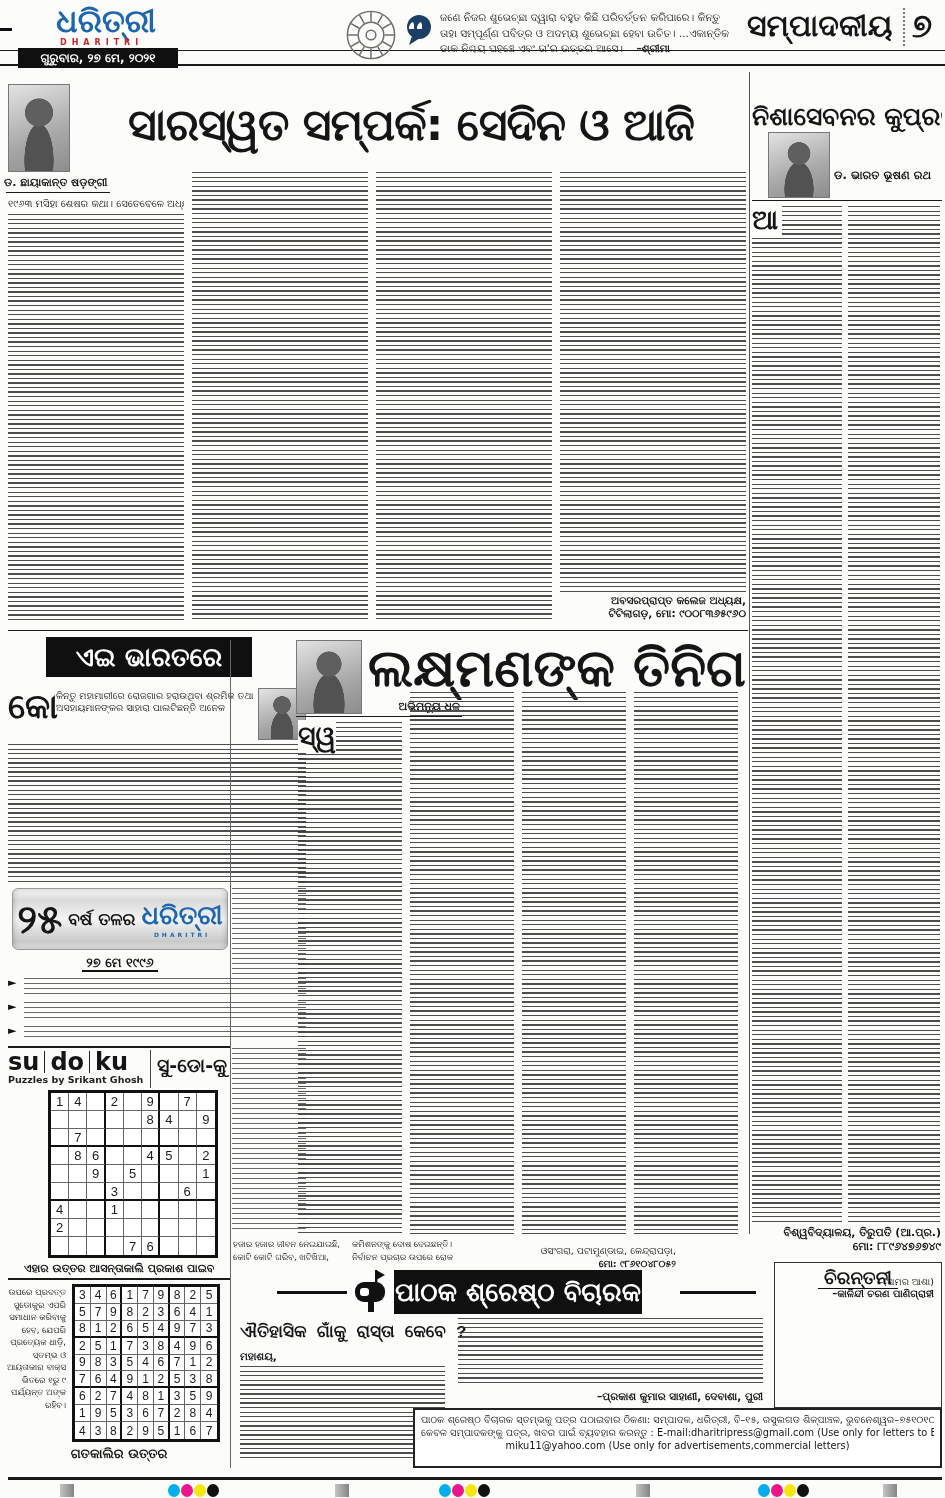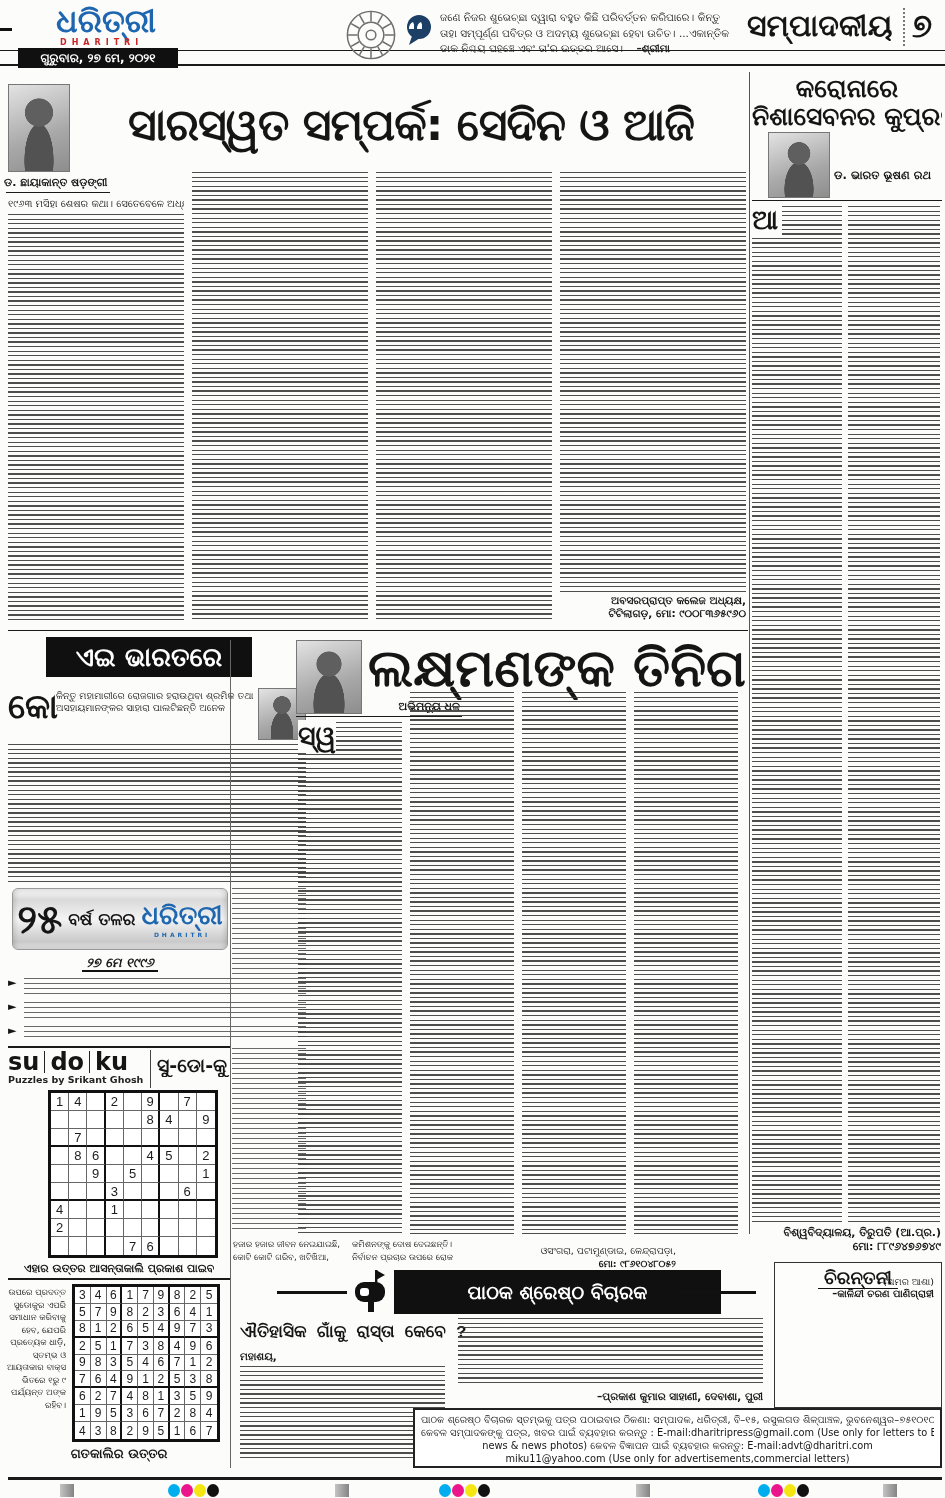--- a/index.html
+++ b/index.html
@@ -93,21 +93,20 @@
   <div class="greek" style="left:192px;top:172px;width:176px;height:450px;"></div>
   <div class="greek" style="left:376px;top:172px;width:176px;height:450px;"></div>
   <div class="greek" style="left:560px;top:172px;width:186px;height:420px;"></div>
   <div class="abs rt" style="left:558px;top:594px;width:188px;font-size:10.5px;line-height:13px;">
     <div class="b nowrap">ଅବସରପ୍ରାପ୍ତ କଲେଜ ଅଧ୍ୟକ୍ଷ,</div>
     <div class="b nowrap">ଟିଟିଲାଗଡ଼, ମୋ: ୯୦୦୮୩୬୫୯୬୦</div>
   </div>
   <div class="rule" style="left:8px;top:630px;width:740px;height:1px;"></div>
 
   <div class="rule" style="left:749px;top:72px;width:1px;height:1162px;background:#555;"></div>
-  <div class="abs ctr nowrap b" style="left:752px;top:74px;width:190px;font-size:25px;">କରୋନାରେ</div>
   <div class="abs ctr nowrap b" style="left:752px;top:102px;width:190px;font-size:25px;">ନିଶାସେବନର କୁପ୍ରଭାବ</div>
   <div class="photo" style="left:768px;top:114px;width:62px;height:66px;top:132px;"></div>
   <div class="abs nowrap b" style="left:834px;top:168px;width:108px;font-size:11.5px;">ଡ. ଭାରତ ଭୂଷଣ ରଥ</div>
   <div class="rule" style="left:752px;top:200px;width:190px;height:1px;"></div>
 
   <div class="abs b" style="left:752px;top:204px;width:30px;font-size:27px;background:#fcfcfa;z-index:2;">ଆ</div>
   <div class="greek" style="left:752px;top:206px;width:90px;height:1016px;"></div>
   <div class="greek" style="left:848px;top:206px;width:92px;height:1016px;"></div>
   <div class="abs rt" style="left:753px;top:1226px;width:188px;font-size:11px;line-height:14px;">
     <div class="b nowrap">ବିଶ୍ୱବିଦ୍ୟାଳୟ, ତିରୁପତି (ଆ.ପ୍ର.)</div>
@@ -123,21 +122,21 @@
   <div class="abs" style="left:12px;top:888px;width:216px;height:62px;border:1px solid #999;border-radius:6px;
        background:linear-gradient(180deg,#ffffff,#d9d9d9 18%,#f4f4f4 50%,#c9c9c9 88%,#ededed);
        box-shadow:inset 0 0 6px rgba(0,0,0,.25);display:flex;align-items:center;justify-content:center;gap:6px;">
     <span class="b nowrap" style="font-size:40px;">୨୫</span>
     <span class="b nowrap" style="font-size:17px;">ବର୍ଷ ତଳର</span>
     <span style="display:inline-flex;flex-direction:column;align-items:center;">
       <span class="b nowrap" style="font-size:26px;color:#1e67b0;">ଧରିତ୍ରୀ</span>
       <span class="b nowrap" style="font-size:6px;letter-spacing:3px;color:#1e67b0;">DHARITRI</span>
     </span>
   </div>
-  <div class="abs ctr" style="left:12px;top:952px;width:216px;font-style:italic;">
+  <div class="abs ctr" style="left:12px;top:952px;width:216px;">
     <span class="b nowrap" style="font-size:13px;border-bottom:2px solid #111;padding:0 4px;">୨୭ ମେ ୧୯୯୬</span>
   </div>
   <div class="greek lt" style="left:232px;top:888px;width:74px;height:86px;"></div>
 
   <span class="abs b" style="left:8px;top:976px;font-size:11px;">►</span>
   <div class="greek lt" style="left:24px;top:978px;width:282px;height:18px;"></div>
   <span class="abs b" style="left:8px;top:1000px;font-size:11px;">►</span>
   <div class="greek lt" style="left:24px;top:1002px;width:282px;height:18px;"></div>
   <span class="abs b" style="left:8px;top:1024px;font-size:11px;">►</span>
   <div class="greek lt" style="left:24px;top:1026px;width:282px;height:14px;"></div>
@@ -353,39 +352,38 @@
   <div class="dash" style="left:277px;top:1291px;width:70px;"></div>
   <span class="abs" style="left:352px;top:1268px;">
     <svg width="38" height="46" viewBox="0 0 38 46">
       <rect x="3" y="14" width="30" height="20" rx="9" fill="#111"></rect>
       <rect x="16" y="32" width="6" height="12" fill="#111"></rect>
       <path d="M24 2 L33 7 L24 12 Z" fill="#111"></path>
       <rect x="23" y="2" width="2.4" height="14" fill="#111"></rect>
       <rect x="8" y="20" width="9" height="8" rx="3" fill="#fff"></rect>
     </svg>
   </span>
-  <div class="abs blackbox ctr nowrap b" style="left:394px;top:1270px;width:327px;height:44px;font-size:19px;line-height:44px;">ପାଠକ ଶ୍ରେଷ୍ଠ ବିଚାରକ</div>
+  <div class="abs blackbox ctr nowrap b" style="left:394px;top:1270px;width:248px;height:44px;font-size:26px;line-height:44px;">ପାଠକ ଶ୍ରେଷ୍ଠ ବିଚାରକ</div>
   <div class="dash" style="left:680px;top:1291px;width:76px;"></div>
 
   <div class="abs nowrap b" style="left:240px;top:1322px;width:226px;font-size:17px;font-family:Liberation Mono, monospace;">ଐତିହାସିକ ଗାଁକୁ ରାସ୍ତା କେବେ ?</div>
   <div class="abs nowrap b" style="left:240px;top:1350px;width:70px;font-size:10.5px;">ମହାଶୟ,</div>
   <div class="greek" style="left:240px;top:1366px;width:205px;height:96px;"></div>
   <div class="greek" style="left:458px;top:1318px;width:305px;height:68px;"></div>
   <div class="abs rt nowrap b" style="left:458px;top:1390px;width:305px;font-size:10.5px;">–ପ୍ରକାଶ କୁମାର ସାହାଣୀ, ଦେବାଶା, ପୁରୀ</div>
 
   <div class="abs" style="left:774px;top:1262px;width:168px;height:146px;border:1.5px solid #333;background:#fdfdfc;padding:4px 7px;">
     <div class="ctr"><span class="b nowrap" style="font-size:18px;border-bottom:1.5px solid #111;padding:0 6px;">ଚିରନ୍ତନୀ</span></div>
     <div class="rt nowrap" style="font-size:9.5px;margin-top:-13px;">–(ଅମର ଆଶା)</div>
     <div class="rt nowrap b" style="font-size:10px;">–କାଳିନ୍ଦୀ ଚରଣ ପାଣିଗ୍ରାହୀ</div>
   </div>
 
   <div class="abs ctr" style="left:413px;top:1408px;width:529px;height:60px;border:2px solid #222;background:#fff;padding:3px 6px;font-size:9.8px;line-height:13px;overflow:hidden;">
     <div class="nowrap">ପାଠକ ଶ୍ରେଷ୍ଠ ବିଚାରକ ସ୍ତମ୍ଭକୁ ପତ୍ର ପଠାଇବାର ଠିକଣା: ସମ୍ପାଦକ, ଧରିତ୍ରୀ, ବି–୧୫, ରସୁଲଗଡ ଶିଳ୍ପାଞ୍ଚଳ, ଭୁବନେଶ୍ୱର–୭୫୧୦୧୦</div>
     <div class="nowrap">କେବଳ ସମ୍ପାଦକଙ୍କୁ ପତ୍ର, ଖବର ପାଇଁ ବ୍ୟବହାର କରନ୍ତୁ : E-mail:dharitripress@gmail.com (Use only for letters to Editor,</div>
-    <div class="nowrap">news &amp; news photos) କେବଳ ବିଜ୍ଞାପନ ପାଇଁ ବ୍ୟବହାର କରନ୍ତୁ: E-mail:advt@dharitri.com</div>
     <div class="nowrap">miku11@yahoo.com (Use only for advertisements,commercial letters)</div>
   </div>
 
   <div class="rule" style="left:8px;top:1477px;width:934px;height:3px;"></div>
   <div class="regsq" style="left:60px;top:1484px;"></div>
   <div class="dots" style="left:168px;top:1484px;">
     <i style="background:#00aeef;"></i>
       <i style="background:#ec168c;"></i>
       <i style="background:#f5e612;"></i>
       <i style="background:#111;"></i>

